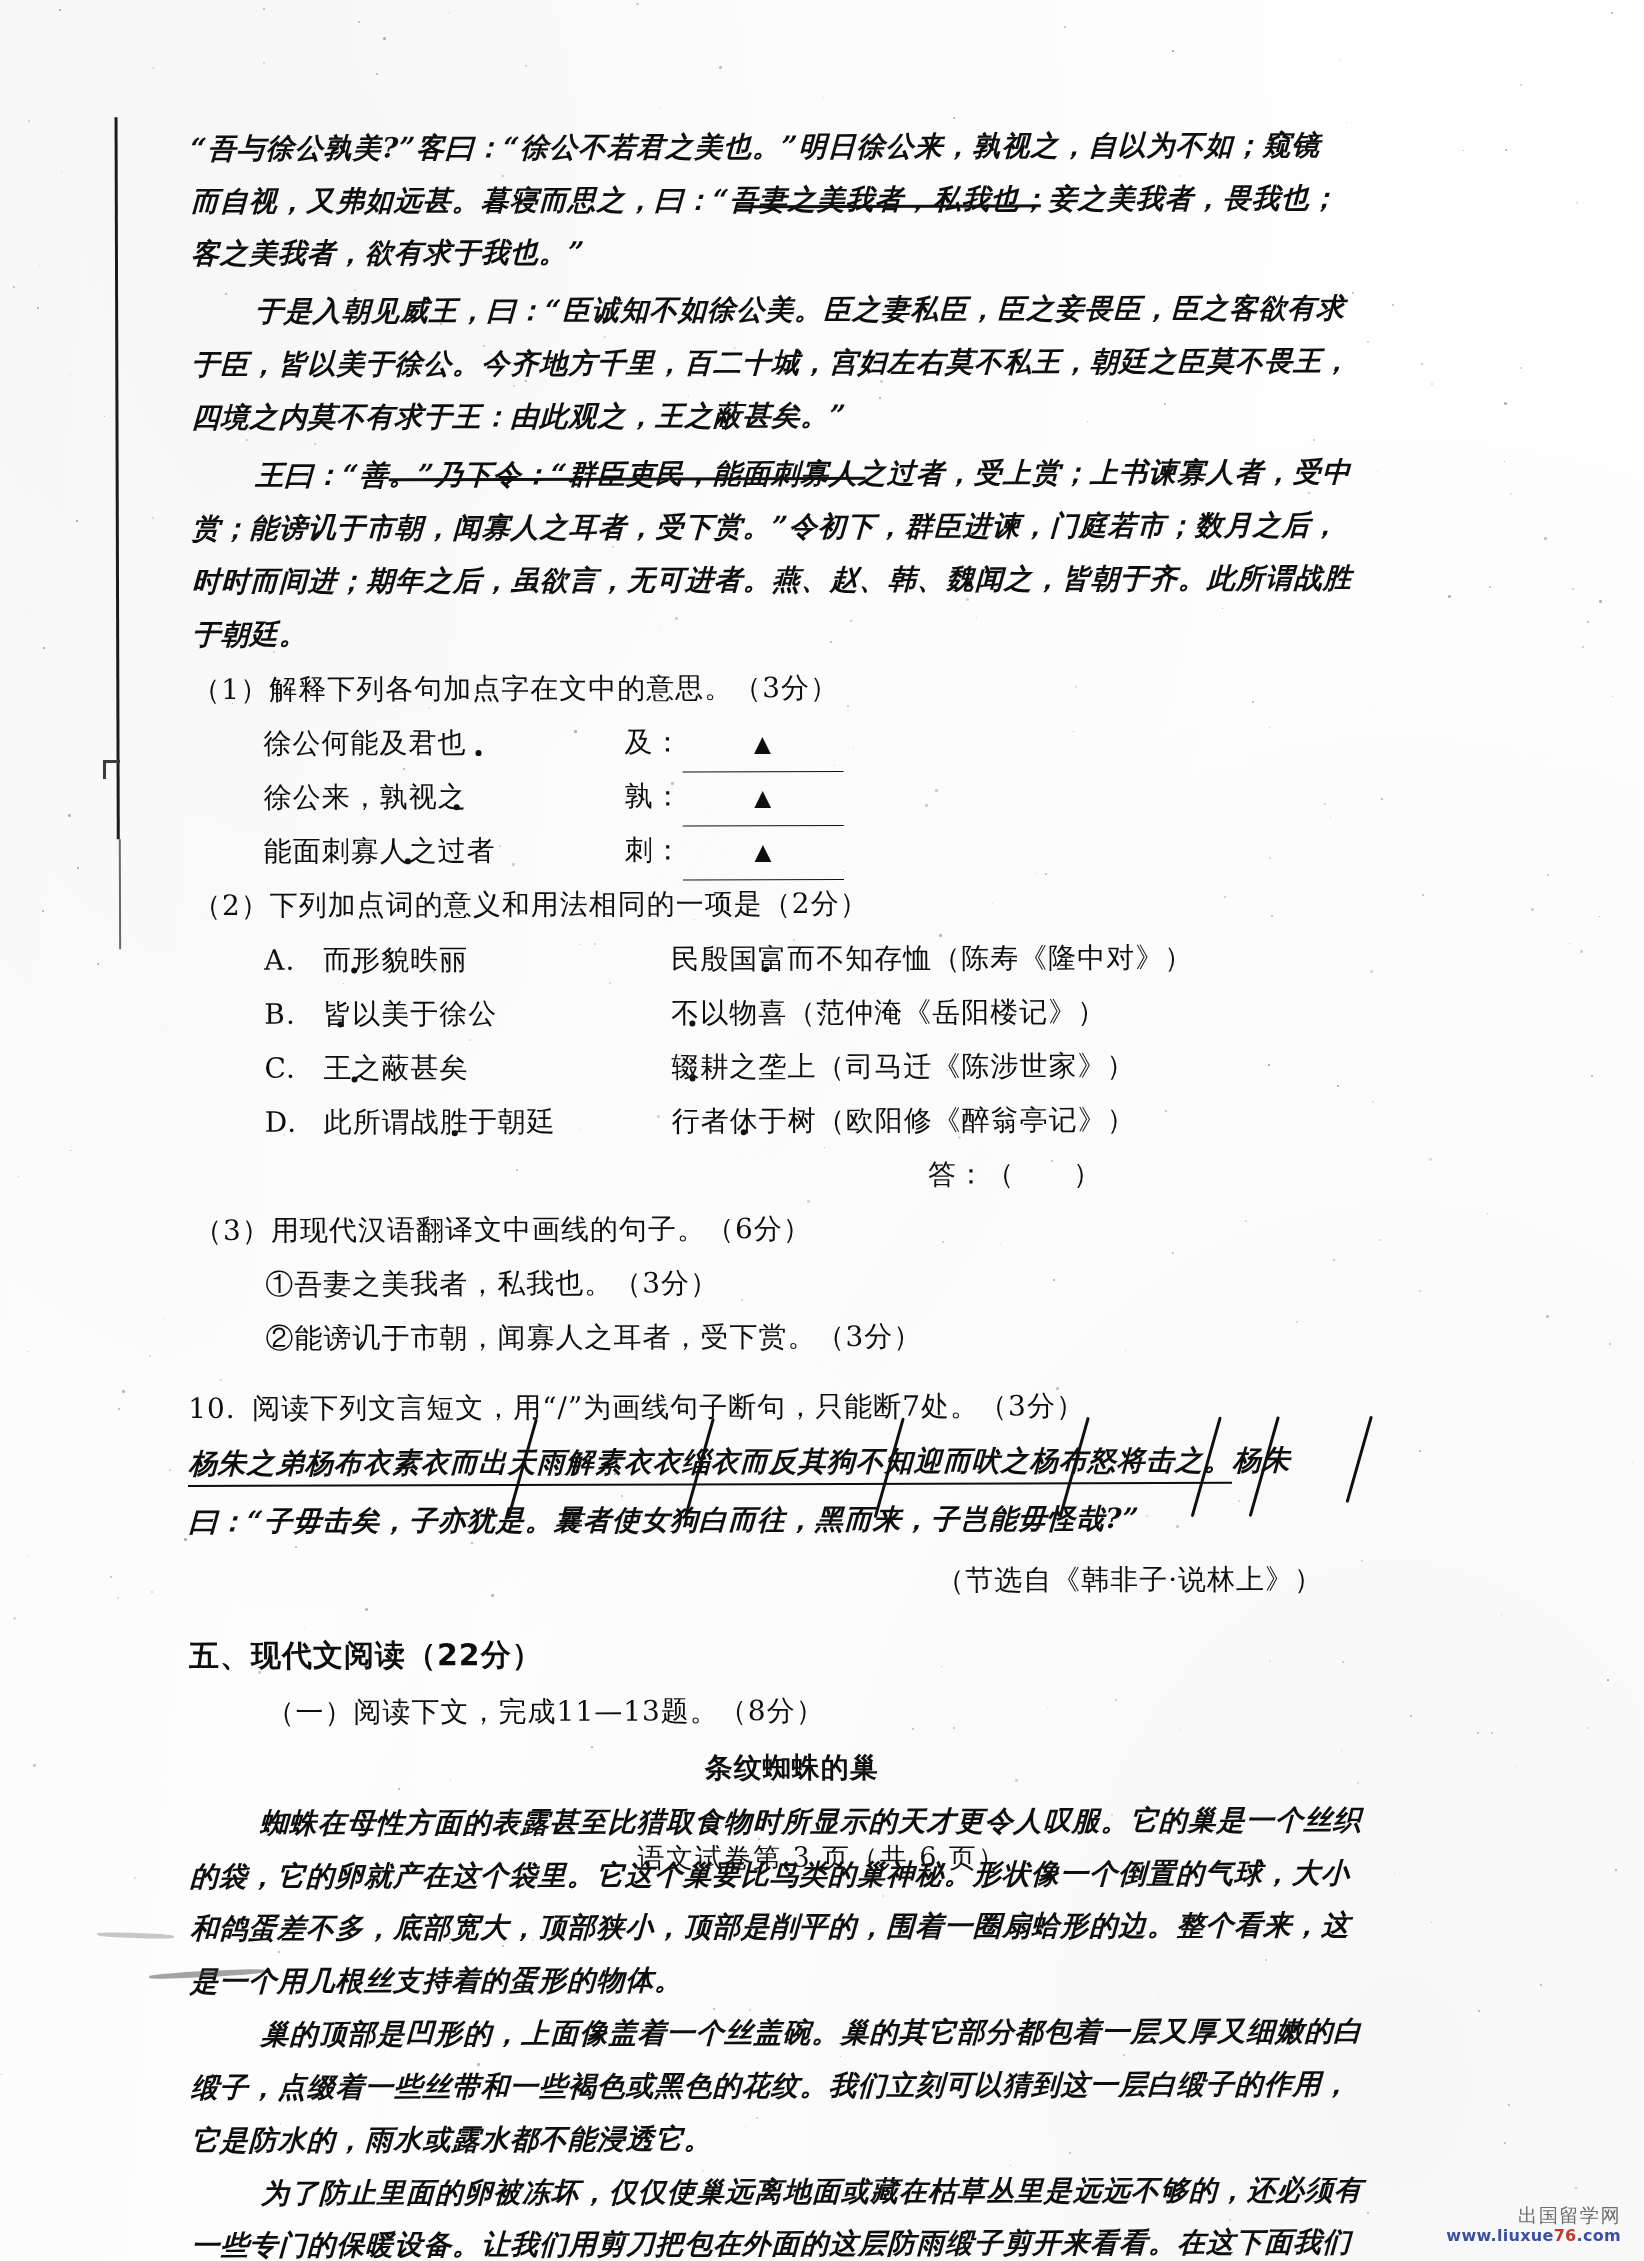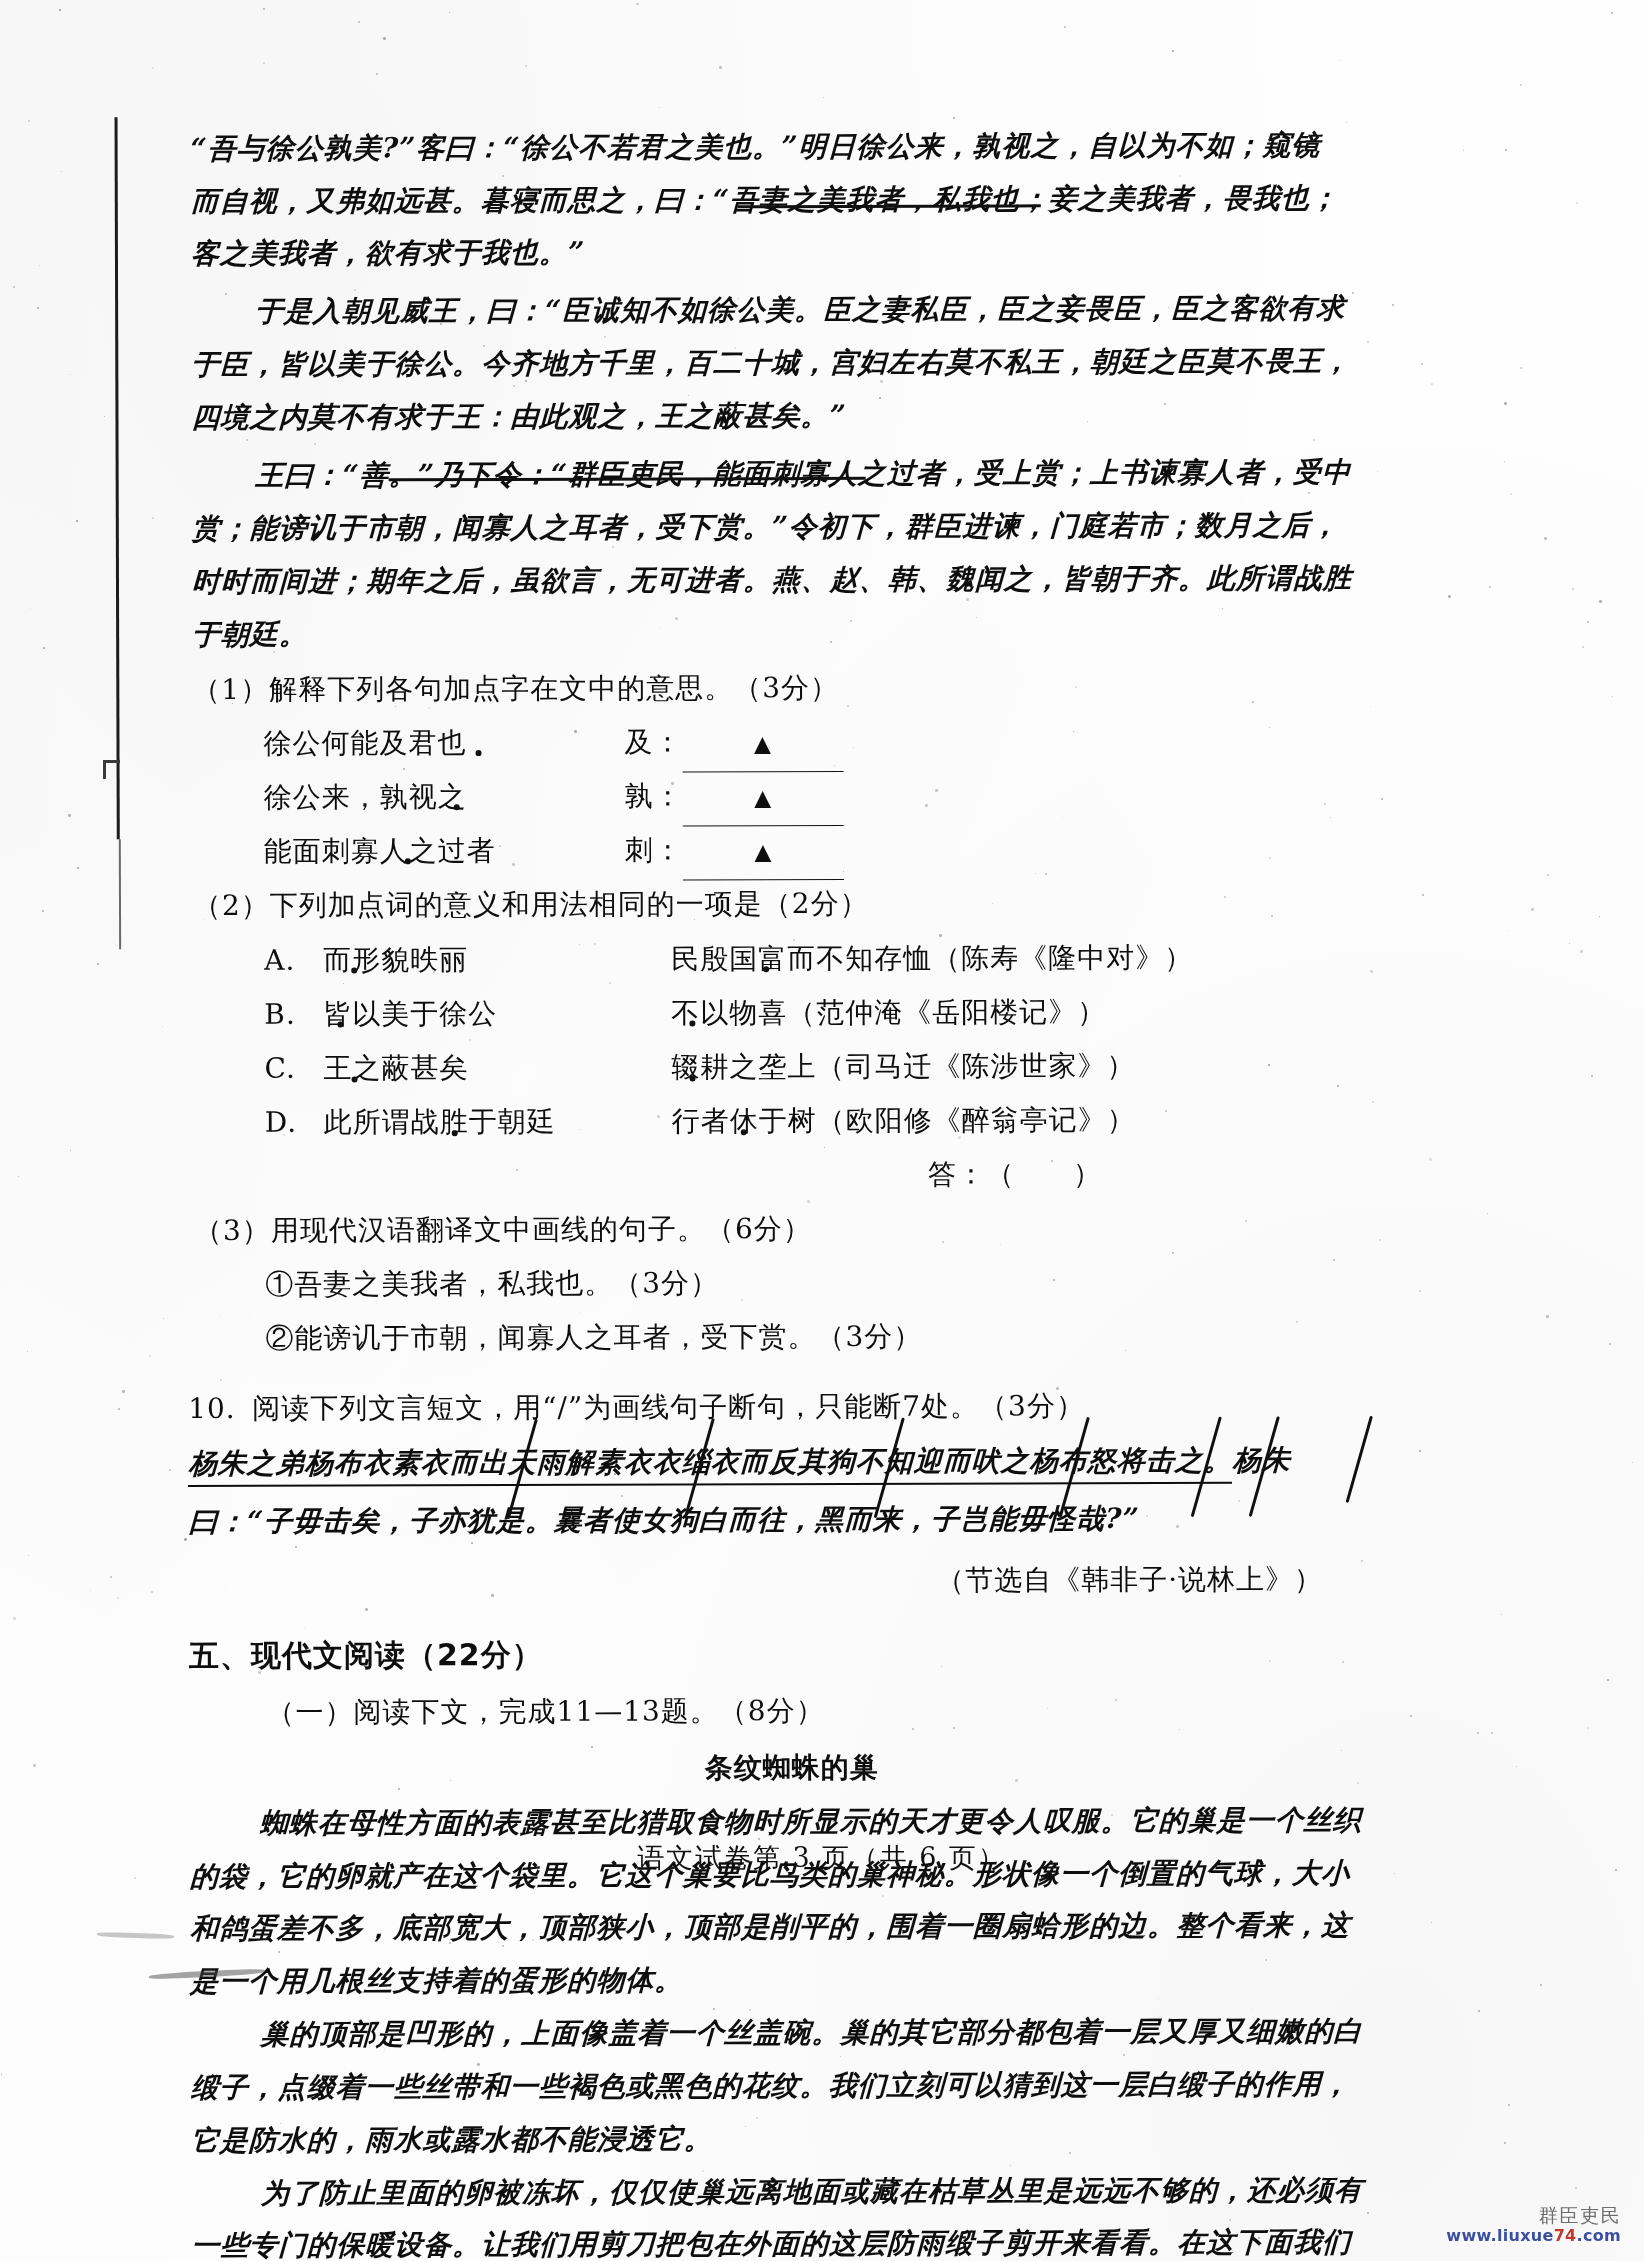--- a/index.html
+++ b/index.html
@@ -687,18 +687,18 @@
       <div class="speck" style="width: 1.7px; height: 1.7px; left: 1615px; top: 1869px; opacity: 0.65;"></div>
       <div class="speck" style="width: 2.4px; height: 2.4px; left: 225px; top: 293px; opacity: 0.62;"></div>
       <div class="speck" style="width: 1.9px; height: 1.9px; left: 847px; top: 705px; opacity: 0.48;"></div>
       <div class="speck" style="width: 1px; height: 1px; left: 694px; top: 919px; opacity: 0.68;"></div>
       <div class="speck" style="width: 0.9px; height: 0.9px; left: 853px; top: 747px; opacity: 0.56;"></div>
       <div class="speck" style="width: 1.7px; height: 1.7px; left: 263px; top: 62px; opacity: 0.35;"></div>
     </div>
   <div id="scan-cast"></div>
 
   <div id="watermark">
-    <div class="wm-cn">群臣吏民</div>
-    <div class="wm-url"><span class="wm-blue">www.liuxue</span><span class="wm-red">74</span><span class="wm-blue">.com</span></div>
+    <div class="wm-cn">出国留学网</div>
+    <div class="wm-url"><span class="wm-blue">www.liuxue</span><span class="wm-red">76</span><span class="wm-blue">.com</span></div>
   </div>
 
 </div>
 
 
 </body></html>

